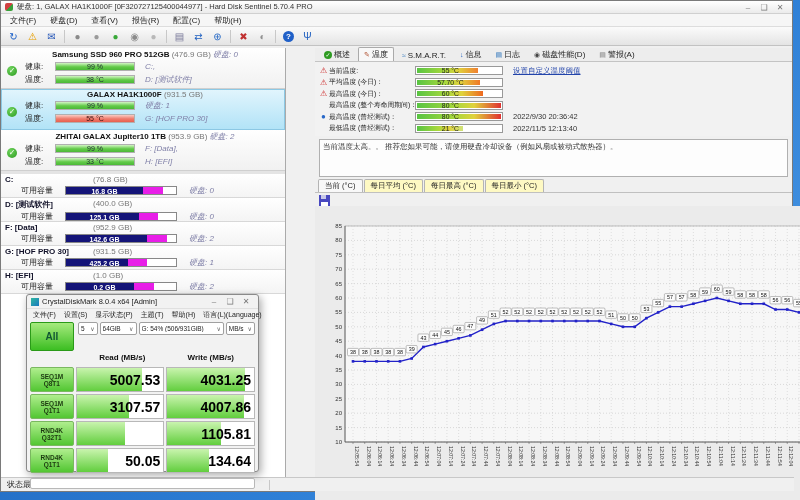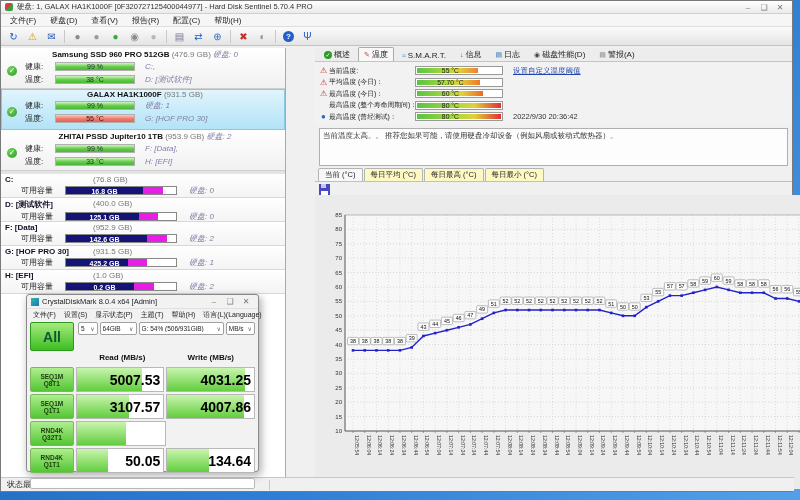--- a/index.html
+++ b/index.html
@@ -119,21 +119,21 @@
     box-shadow:2px 3px 8px rgba(0,0,0,.35); }
   .cdm-title { height:14px; display:flex; align-items:center; padding:0 4px;
     border-bottom:1px solid #e0e0e0; }
   .cdm-ico { width:8px; height:8px; background:linear-gradient(135deg,#30b8a0,#1878c0); margin-right:3px; }
   .cdm-title .t { font-size:7.5px; color:#222; flex:1; white-space:nowrap; }
   .cdm-menu { height:11px; display:flex; align-items:center; padding-left:2px; }
   .cdm-menu .menu-item { font-size:7px; padding:0 4px; }
   .cdm-body { position:relative; padding:2px 3px; }
   .allbtn { position:absolute; left:3px; top:2px; width:44px; height:29px;
     background:linear-gradient(#a6ea7e,#3cbe22); border:1px solid #2a9a18; border-radius:2px;
-    font-size:14px; font-weight:bold; color:#153; display:flex; align-items:center; justify-content:center; }
+    font-size:10px; font-weight:bold; color:#153; display:flex; align-items:center; justify-content:center; }
   .combo-row { display:flex; gap:2px; margin-left:48px; height:13px; }
   .combo { border:1px solid #a0a0a0; background:#fff; border-radius:2px; font-size:6.5px;
     color:#222; display:flex; align-items:center; justify-content:space-between; padding:0 2px; white-space:nowrap; overflow:hidden; }
   .combo .cv { overflow:hidden; }
   .combo .arr { color:#666; font-size:6px; margin-left:1px; }
   .hdr-row { display:flex; margin-left:48px; margin-top:18px; height:12px; }
   .hdr { flex:1; text-align:center; font-size:8px; font-weight:bold; color:#111; }
   .cdm-grid { margin-top:2px; }
   .cdm-row { display:flex; gap:2px; margin-bottom:2px; }
   .cdm-lab { width:44px; height:25px; background:linear-gradient(#b0ee8e,#52c632);
@@ -243,21 +243,21 @@
             <div class="ref">硬盘:  1</div>
           </div>
           <div class="drow">
             <div class="lab">温度:</div>
             <div class="bar-s red">55 °C</div>
             <div class="ref">G: [HOF PRO 30]</div>
           </div>
         </div>
         <div class="disk-item">
           <div class="chk">✓</div>
-          <div class="disk-title"><b>ZHITAI PSSD Jupiter10 1TB</b><span class="sz"> (953.9 GB)</span><span class="ref">  硬盘:  2</span></div>
+          <div class="disk-title"><b>ZHITAI GALAX Jupiter10 1TB</b><span class="sz"> (953.9 GB)</span><span class="ref">  硬盘:  2</span></div>
           <div class="drow">
             <div class="lab">健康:</div>
             <div class="bar-s green">99 %</div>
             <div class="ref">F: [Data],</div>
           </div>
           <div class="drow">
             <div class="lab">温度:</div>
             <div class="bar-s green">33 °C</div>
             <div class="ref">H: [EFI]</div>
           </div>
@@ -411,20 +411,29 @@
           <div class="extra"></div>
         </div>
         <div class="trow">
           <span class="tic" style="color: rgb(40, 104, 200);">●</span>
           <div class="tlab">最高温度 (曾经测试)：</div>
           <div class="tbar">
             <div class="fill" style="width: calc(100% - 2px); background: linear-gradient(90deg, rgb(88, 196, 67), rgb(168, 216, 60) 45%, rgb(224, 210, 60) 68%, rgb(224, 48, 48) 100%);"></div>
             <div class="tval">80 °C</div>
           </div>
           <div class="extra">2022/9/30 20:36:42</div>
+        </div>
+        <div class="trow">
+          <span class="tic" style="color: rgb(40, 104, 200);"></span>
+          <div class="tlab">最低温度 (曾经测试)：</div>
+          <div class="tbar">
+            <div class="fill" style="width: calc(56% - 2px); background: linear-gradient(90deg, rgb(88, 196, 67), rgb(168, 216, 60) 45%, rgb(224, 210, 60) 68%, rgb(207, 226, 122) 100%);"></div>
+            <div class="tval">21 °C</div>
+          </div>
+          <div class="extra">2022/11/5 12:13:40</div>
         </div>
       </div>
     <div class="notebox">当前温度太高。。 推荐您如果可能，请使用硬盘冷却设备（例如风扇或被动式散热器）。</div>
     <div class="ctabbar" id="ctabbar">
         <div class="ctab active">当前 (°C)</div>
         <div class="ctab">每日平均 (°C)</div>
         <div class="ctab">每日最高 (°C)</div>
         <div class="ctab">每日最小 (°C)</div>
       </div>
     <div class="floppy"></div>
@@ -778,20 +787,24 @@
             </div>
           </div>
           <div class="cdm-row">
             <div class="cdm-lab">
               <div>RND4K</div>
               <div>Q32T1</div>
             </div>
             <div class="cdm-cell">
               <div class="gfill" style="width: 56%;"></div>
             </div>
+            <div class="cdm-cell">
+              <div class="gfill" style="width: 62%;"></div>
+              <div class="num">1105.81</div>
+            </div>
           </div>
           <div class="cdm-row">
             <div class="cdm-lab">
               <div>RND4K</div>
               <div>Q1T1</div>
             </div>
             <div class="cdm-cell">
               <div class="gfill" style="width: 36%;"></div>
               <div class="num">50.05</div>
             </div>

